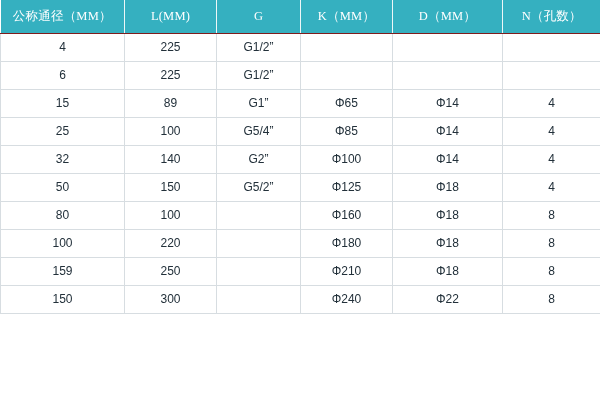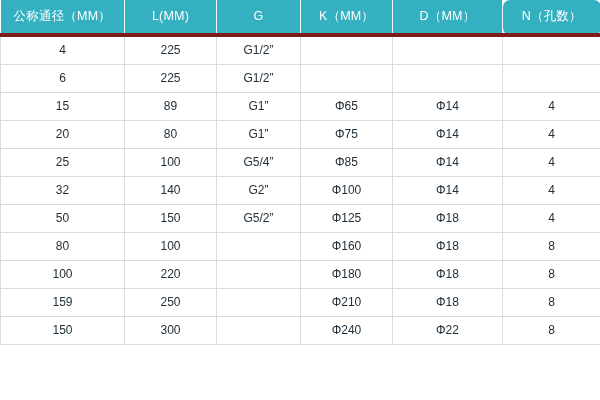--- a/index.html
+++ b/index.html
@@ -28,27 +28,27 @@
   #spec-table thead th {
     background: #35b0c0;
     color: #ffffff;
     font-size: 12.5px;
     font-weight: normal;
     height: 33px;
     line-height: 33px;
     padding: 0;
     text-align: center;
     border-right: 1px solid #eef7f8;
-    border-bottom: 4px solid #7f1d1d;
+    border-bottom: 1px solid #7f1d1d;
     white-space: nowrap;
     letter-spacing: 0.2px;
+    font-family: Liberation Serif, serif;
   }
   #spec-table thead th:last-child {
     border-right: none;
-    border-radius: 7px;
   }
   #spec-table tbody td {
     height: 27px;
     line-height: 27px;
     padding: 0;
     text-align: center;
     font-size: 12px;
     color: #22303a;
     border-bottom: 1px solid #d7dde1;
     border-right: 1px solid #d7dde1;
@@ -102,28 +102,20 @@
     </tr>
     <tr>
       <td>15</td>
       <td>89</td>
       <td>G1”</td>
       <td>Φ65</td>
       <td>Φ14</td>
       <td>4</td>
     </tr>
     <tr>
-      <td>20</td>
-      <td>80</td>
-      <td>G1”</td>
-      <td>Φ75</td>
-      <td>Φ14</td>
-      <td>4</td>
-    </tr>
-    <tr>
       <td>25</td>
       <td>100</td>
       <td>G5/4”</td>
       <td>Φ85</td>
       <td>Φ14</td>
       <td>4</td>
     </tr>
     <tr>
       <td>32</td>
       <td>140</td>

